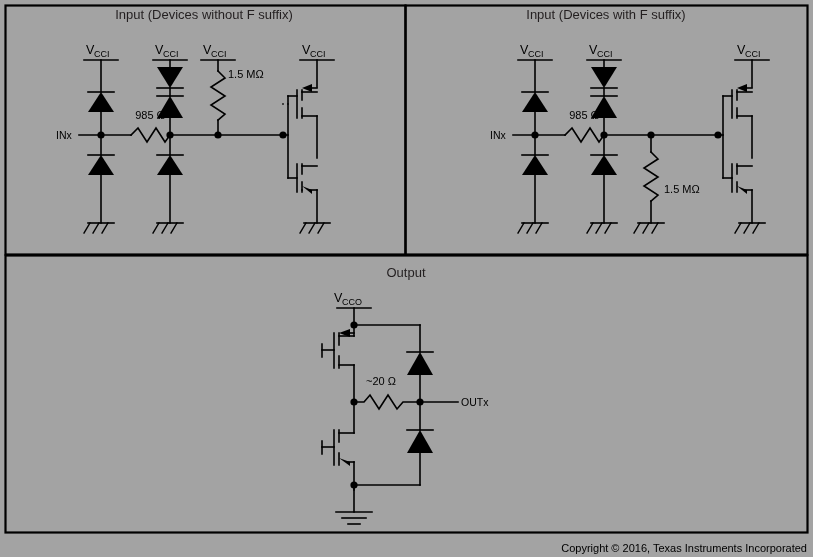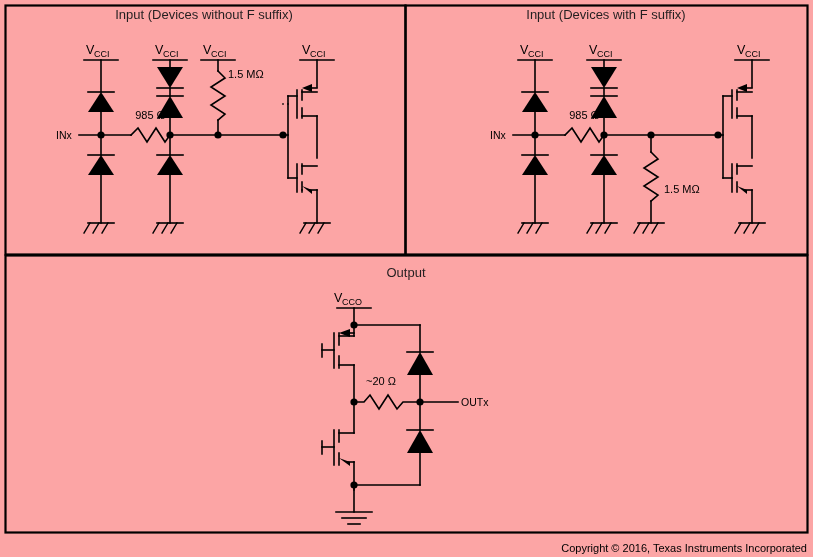--- a/index.html
+++ b/index.html
@@ -7,21 +7,21 @@
     padding: 0;
     background: #ffffff;
   }
   body {
     font-family: "Liberation Sans", sans-serif;
   }
   #page {
     position: relative;
     width: 813px;
     height: 557px;
-    background: #fca5a5;
+    background: #a3a3a3;
     overflow: hidden;
   }
   #schematic {
     position: absolute;
     left: 0;
     top: 0;
   }
   .panel-title {
     font-family: "Liberation Sans", sans-serif;
     font-size: 13px;

